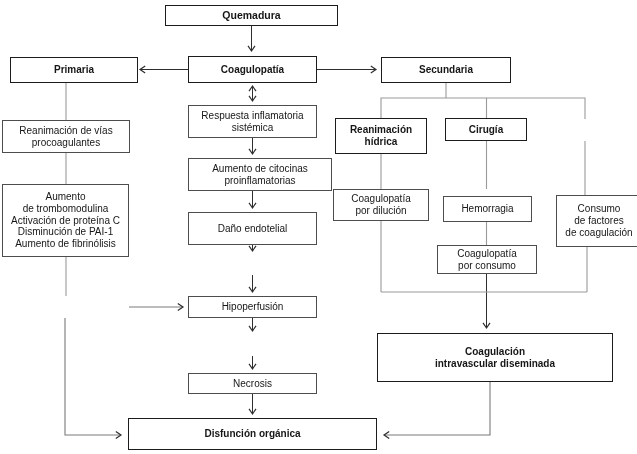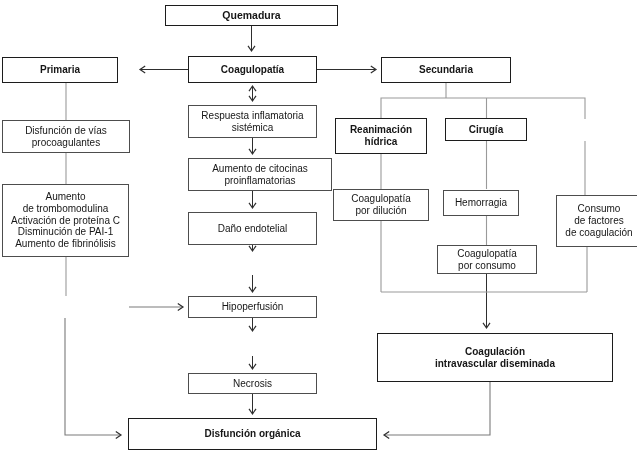--- a/index.html
+++ b/index.html
@@ -74,25 +74,25 @@
       <path d="M446,83 V98 M381,118 V98 H585 V119 M486.5,98 V118"></path>
       <path d="M381,154 V189"></path>
       <path d="M486.5,141 V189"></path>
       <path d="M585,141 V195"></path>
       <path d="M486.5,216 V245"></path>
       <path d="M381,221 V292 M587,237 V292 M381,292 H587"></path>
     </g>
   </svg>
 
   <div class="node bold title" style="left:165px; top:5px;  width:173px; height:21px">Quemadura</div>
-  <div class="node bold" style="left:2px;   top:57px;  width:116px; height:26px">Primaria</div>
+  <div class="node bold" style="left:10px;   top:57px;  width:128px; height:26px">Primaria</div>
   <div class="node bold" style="left:188px; top:56px;  width:129px; height:27px">Coagulopatía</div>
   <div class="node bold" style="left:381px; top:57px;  width:130px; height:26px">Secundaria</div>
 
-  <div class="node" style="left:2px;   top:120px; width:128px; height:33px">Disfunción de vías
+  <div class="node" style="left:2px;   top:120px; width:128px; height:33px">Reanimación de vías
 procoagulantes</div>
   <div class="node" style="left:2px;   top:184px; width:127px; height:73px">Aumento
 de trombomodulina
 Activación de proteína C
 Disminución de PAI-1
 Aumento de fibrinólisis</div>
 
   <div class="node" style="left:188px; top:105px; width:129px; height:33px">Respuesta inflamatoria
 sistémica</div>
   <div class="node" style="left:188px; top:158px; width:144px; height:33px">Aumento de citocinas
@@ -102,21 +102,21 @@
   <div class="node" style="left:188px; top:373px; width:129px; height:21px">Necrosis</div>
 
   <div class="node bold" style="left:128px; top:418px; width:249px; height:32px">Disfunción orgánica</div>
 
   <div class="node bold" style="left:335px; top:118px; width:92px;  height:36px">Reanimación
 hídrica</div>
   <div class="node bold" style="left:445px; top:118px; width:82px;  height:23px">Cirugía</div>
 
   <div class="node" style="left:333px; top:189px; width:96px;  height:32px">Coagulopatía
 por dilución</div>
-  <div class="node" style="left:443px; top:190px; width:76px;  height:26px">Hemorragia</div>
+  <div class="node" style="left:443px; top:196px; width:89px;  height:26px">Hemorragia</div>
   <div class="node" style="left:556px; top:195px; width:86px;  height:52px">Consumo
 de factores
 de coagulación</div>
   <div class="node" style="left:437px; top:245px; width:100px; height:29px">Coagulopatía
 por consumo</div>
 
   <div class="node bold" style="left:377px; top:333px; width:236px; height:49px">Coagulación
 intravascular diseminada</div>
 </div>
 

